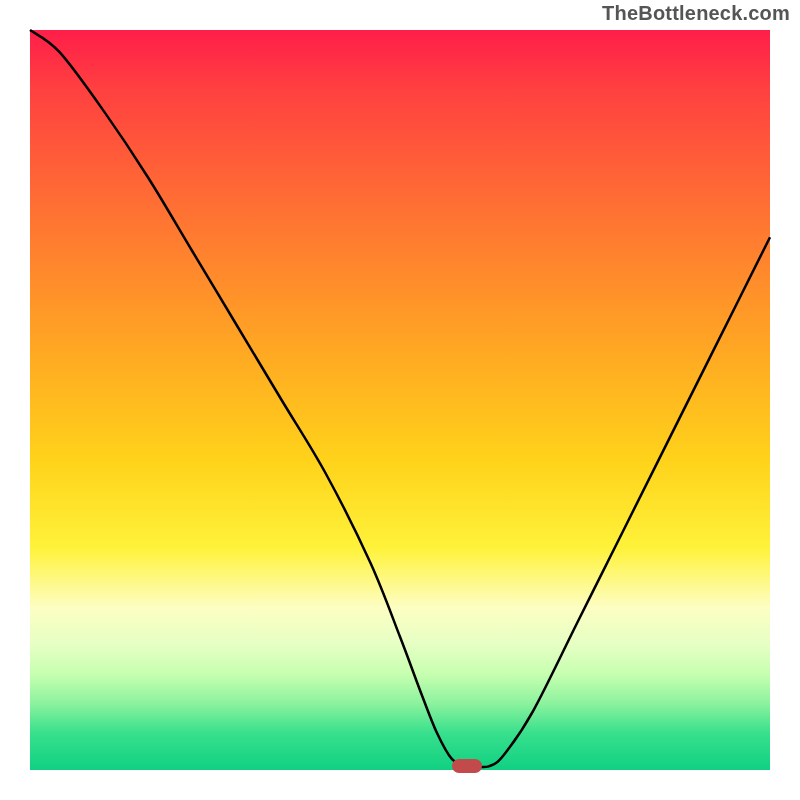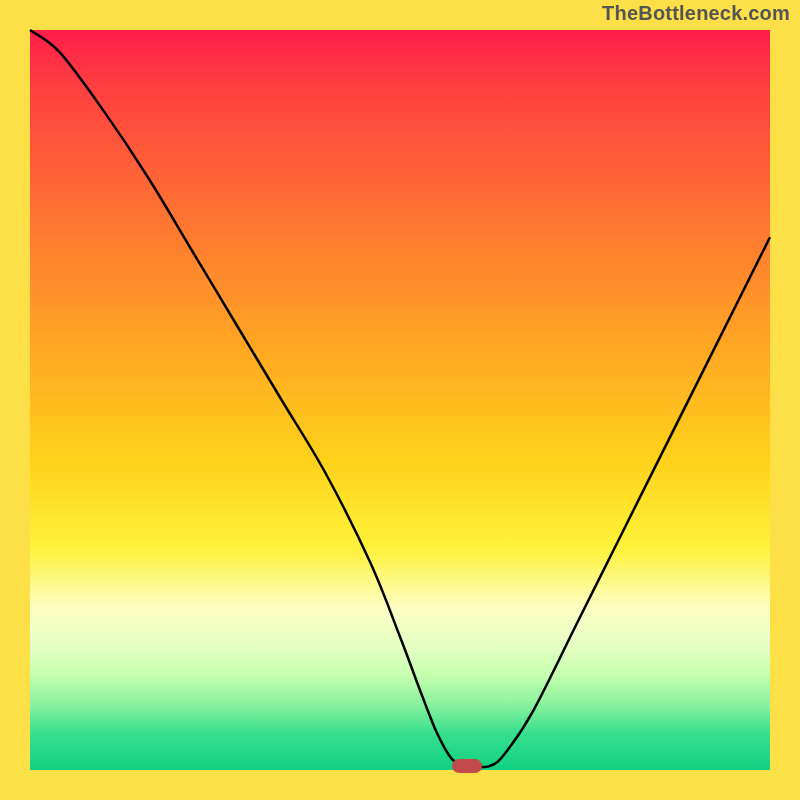--- a/index.html
+++ b/index.html
@@ -8,21 +8,21 @@
     width: 800px;
     height: 800px;
     background: #000;
     overflow: hidden;
     font-family: Arial, Helvetica, sans-serif;
   }
   .frame {
     position: relative;
     width: 800px;
     height: 800px;
-    background: #fde047;
+    background: #ffffff;
   }
   .watermark {
     position: absolute;
     top: 2px;
     right: 10px;
     color: #555;
     font-size: 20px;
     font-weight: 600;
     letter-spacing: 0.2px;
     z-index: 100;

